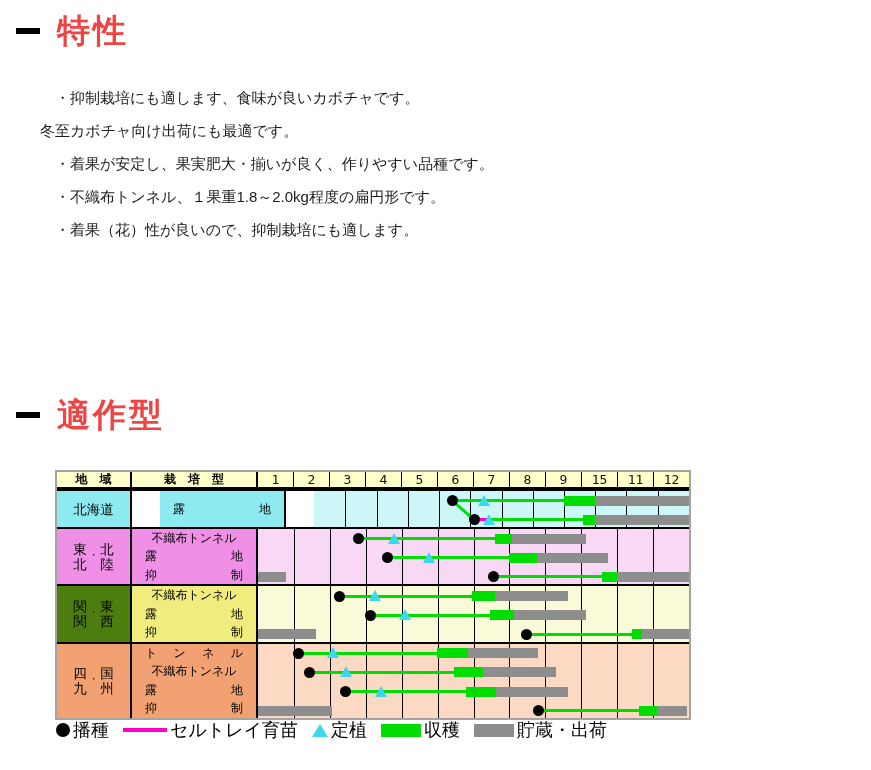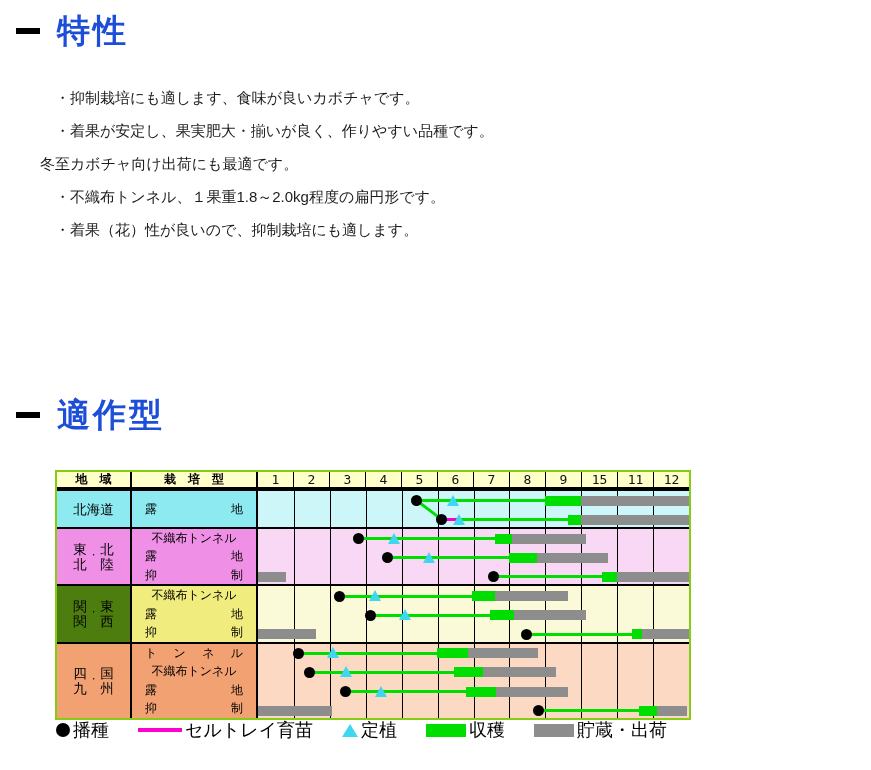--- a/index.html
+++ b/index.html
@@ -2,31 +2,31 @@
 <html><head>
 <meta charset="utf-8">
 <style>
   * { margin:0; padding:0; box-sizing:border-box; }
   body { background:#ffffff; font-family:"Liberation Sans", sans-serif; }
   .page { position:relative; width:871px; height:770px; background:#fff; overflow:hidden; }
 
   
   .section-header { position:absolute; left:16px; display:flex; align-items:center; gap:17px; }
   .dash-icon { width:24px; height:6px; background:#000; }
-  .section-title { font-family:"DejaVu Serif", serif; font-weight:bold; font-size:33px; color:#1d4ed8; letter-spacing:3px; line-height:1; }
+  .section-title { font-family:"DejaVu Serif", serif; font-weight:bold; font-size:33px; color:#ef4444; letter-spacing:3px; line-height:1; }
   #sec1 { top:14px; }
   #sec2 { top:398px; }
 
   
   .features { position:absolute; top:88px; left:40px; width:800px; font-size:15px; color:#1c1c1c; }
   .bline { line-height:20px; margin-bottom:13px; white-space:nowrap; }
   .bline.ind { padding-left:15px; }
 
   
-  .calendar { position:absolute; left:55px; top:470px; width:636px; border:2px solid #84cc16; background:#fff; }
+  .calendar { position:absolute; left:55px; top:470px; width:636px; border:2px solid #a3a3a3; background:#fff; }
   .cal-row { display:flex; width:100%; }
   .cal-head { height:17px; border-bottom:2px solid #000; }
   .cell { display:flex; align-items:center; justify-content:center; }
   .head-label { width:75px; border-right:2px solid #000; font-size:12px; font-weight:bold; }
   .head-type  { width:126px; border-right:2px solid #000; font-size:12px; font-weight:bold; }
   .months-wrap { flex:1; display:flex; }
   .mcell { flex:1; display:flex; align-items:center; justify-content:center;
            font-family:"DejaVu Sans Mono", monospace; font-size:13px; color:#111; }
   .mcell.bl { border-left:1px solid #000; }
 
@@ -46,21 +46,21 @@
   .ln.mag { z-index:3; height:3px; }
   .bar  { position:absolute; top:calc(50% - 5px); height:10px; z-index:4; }
   .sdot { position:absolute; width:11px; height:11px; border-radius:50%; background:#000;
           top:calc(50% - 5.5px); z-index:6; }
   .tri  { position:absolute; width:0; height:0; border-left:6.5px solid transparent;
           border-right:6.5px solid transparent; border-bottom:11px solid #3fd6f0;
           top:calc(50% - 6px); z-index:5; }
   .diag-svg { position:absolute; left:0; top:0; width:100%; height:100%; z-index:2; overflow:visible; }
 
   
-  .legend { position:absolute; left:56px; top:718px; display:flex; align-items:center; gap:29px;
+  .legend { position:absolute; left:56px; top:718px; display:flex; align-items:center; gap:14px;
             font-size:18px; color:#000; }
   .litem { display:flex; align-items:center; gap:3px; white-space:nowrap; }
   .lmark { display:inline-block; }
   .lmark.dot { width:14px; height:14px; border-radius:50%; background:#000; }
   .lmark.magenta-line { width:44px; height:4px; }
   .lmark.triangle { width:0; height:0; border-left:8px solid transparent; border-right:8px solid transparent; border-bottom:13px solid #3fd6f0; }
   .lmark.green-bar { width:40px; height:13px; }
   .lmark.gray-bar { width:40px; height:13px; }
 </style>
 </head>
@@ -68,22 +68,22 @@
 
 <div class="page">
 
   <div class="section-header" id="sec1">
     <span class="dash-icon"></span>
     <span class="section-title">特性</span>
   </div>
 
   <div class="features">
       <div class="bline ind">・抑制栽培にも適します、食味が良いカボチャです。</div>
+      <div class="bline">冬至カボチャ向け出荷にも最適です。</div>
       <div class="bline ind">・着果が安定し、果実肥大・揃いが良く、作りやすい品種です。</div>
-      <div class="bline">冬至カボチャ向け出荷にも最適です。</div>
       <div class="bline ind">・不織布トンネル、１果重1.8～2.0kg程度の扁円形です。</div>
       <div class="bline ind">・着果（花）性が良いので、抑制栽培にも適します。</div>
     </div>
 
   <div class="section-header" id="sec2">
     <span class="dash-icon"></span>
     <span class="section-title">適作型</span>
   </div>
 
   <div class="calendar">
@@ -98,21 +98,21 @@
           <div class="mcell bl">5</div>
           <div class="mcell bl">6</div>
           <div class="mcell bl">7</div>
           <div class="mcell bl">8</div>
           <div class="mcell bl">9</div>
           <div class="mcell bl">15</div>
           <div class="mcell bl">11</div>
           <div class="mcell bl">12</div>
         </div>
       </div>
-      <div class="cal-row region" style="height: 38.2px;">
+      <div class="cal-row region" style="height: 38.2px; gap: 28px;">
         <div class="cell rlabel" style="background: rgb(140, 234, 240);">
           <div>北海道</div>
         </div>
         <div class="tcol" style="background: rgb(140, 234, 240);">
           <div class="tcell just" style="flex: 2 1 0%;">
             <span>露</span>
             <span>地</span>
           </div>
         </div>
         <div class="tl" style="background: rgb(205, 246, 249);">

